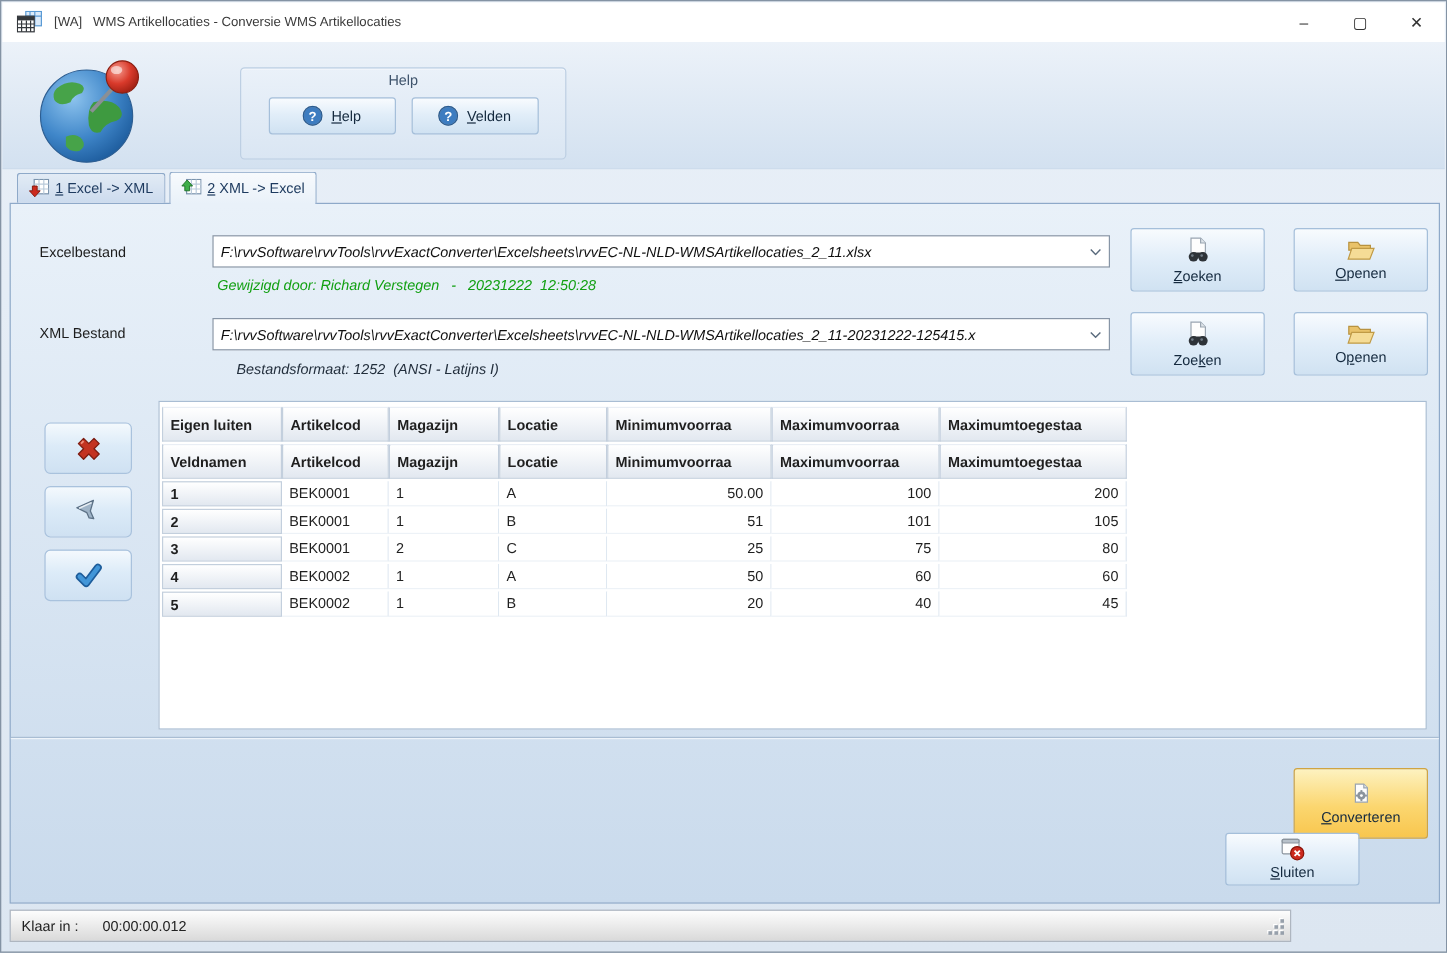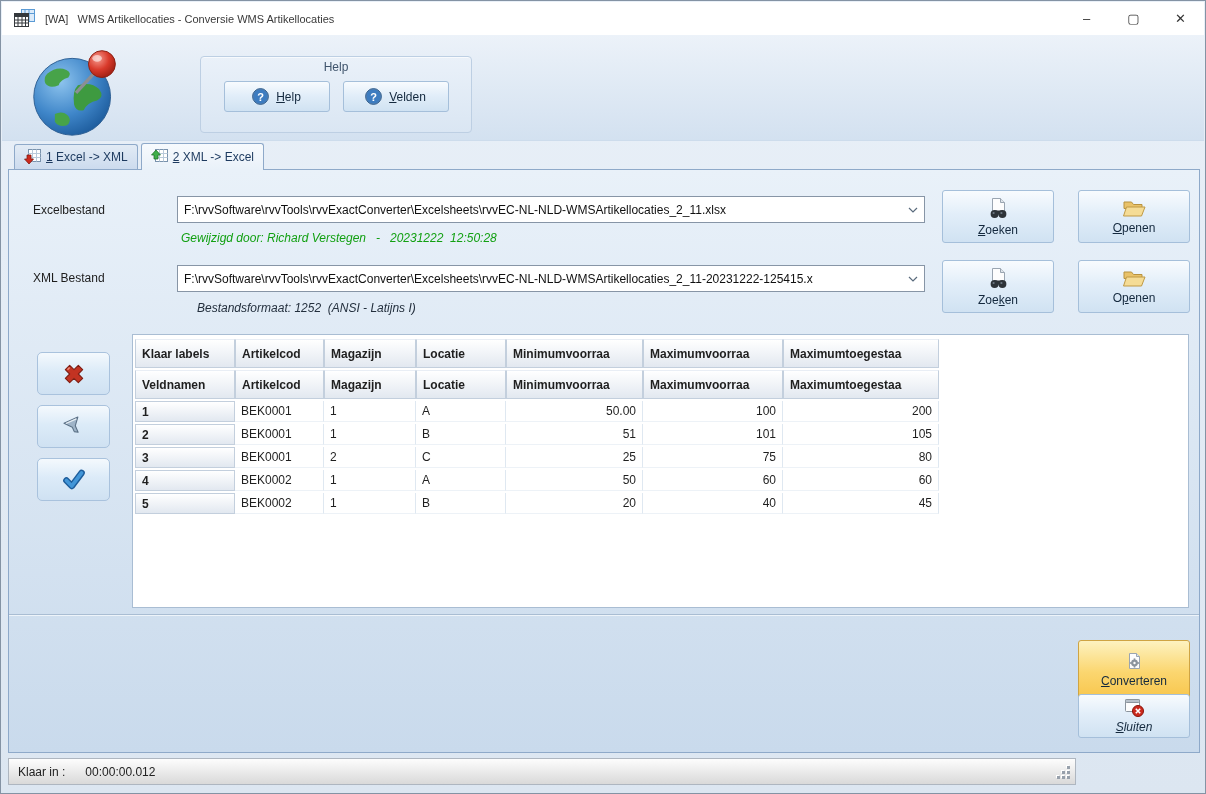--- a/index.html
+++ b/index.html
@@ -74,21 +74,21 @@
     position:absolute; left:7px; top:168px; width:1192px; height:584px;
     border:1px solid #8ea9c9;
     background: linear-gradient(#e9f1f9, #c9daec);
   }
   .field-label { position:absolute; color:#1d1d1d; }
   .combo {
     position:absolute; height:27px; width:748px; left:168px;
     background:#fff; border:1px solid #8795a6;
     display:flex; align-items:center; cursor:default;
   }
-  .combo-text { flex:1; padding:0 6px; white-space:pre; overflow:hidden; color:#101010; }
+  .combo-text { flex:1; padding:0 6px; white-space:pre; overflow:hidden; color:#101010;font-style:italic; }
   .combo-arrow { width:22px; align-self:stretch; display:flex; align-items:center; justify-content:center; }
   .info-green { position:absolute; left:172px; color:#12a012; font-style:italic; white-space:pre; }
   .info-dark  { position:absolute; left:188px; color:#232f3d; font-style:italic; white-space:pre; }
   .stack-btn {
     position:absolute; width:112px; height:53px;
     display:flex; flex-direction:column; align-items:center; justify-content:center; gap:2px;
     background: linear-gradient(#f8fbfe, #e2eef9 45%, #d0e2f2);
     border:1px solid #a5bfda; border-radius:3px; color:#14293e; cursor:default;
   }
   .action-btn {
@@ -318,21 +318,21 @@
           <col style="width:100px">
             <col style="width:89px">
             <col style="width:92px">
             <col style="width:90px">
           <col style="width:137px">
             <col style="width:140px">
             <col style="width:156px">
         </colgroup>
         <thead>
           <tr>
-            <th>Klaar labels</th>
+            <th>Eigen luiten</th>
             <th>Artikelcod</th>
             <th>Magazijn</th>
             <th>Locatie</th>
             <th>Minimumvoorraa</th>
             <th>Maximumvoorraa</th>
             <th>Maximumtoegestaa</th>
           </tr>
           <tr>
             <th>Veldnamen</th>
             <th>Artikelcod</th>
@@ -401,21 +401,21 @@
         <path d="M12.5 1.5 v3 h3" fill="#dfe5ea" stroke="#9aa5b1"></path>
         <circle cx="10.5" cy="11" r="3.4" fill="#8b949d"></circle>
         <circle cx="10.5" cy="11" r="1.2" fill="#fdfdfd"></circle>
         <rect x="9.7" y="6.4" width="1.6" height="2" fill="#8b949d"></rect>
         <rect x="9.7" y="13.6" width="1.6" height="2" fill="#8b949d"></rect>
         <rect x="5.9" y="10.2" width="2" height="1.6" fill="#8b949d"></rect>
         <rect x="13.1" y="10.2" width="2" height="1.6" fill="#8b949d"></rect>
       </svg>
       <span><span></span><u>C</u><span>onverteren</span></span>
     </span>
-    <span class="stack-btn" style="left:1069px; top:524px; height:44px;font-style:italic;">
+    <span class="stack-btn" style="left:1012px; top:524px; height:44px;">
       <svg width="22" height="20" viewBox="0 0 22 20">
         <rect x="2.5" y="1.5" width="14" height="12" rx="1" fill="#fdfdfd" stroke="#8b949d"></rect>
         <rect x="2.5" y="1.5" width="14" height="3" rx="1" fill="#b8c1ca" stroke="#8b949d"></rect>
         <circle cx="15" cy="13" r="5.5" fill="#cc2a1e" stroke="#8a1308"></circle>
         <path d="M12.8 10.8 L17.2 15.2 M17.2 10.8 L12.8 15.2" stroke="#ffffff" stroke-width="1.6"></path>
       </svg>
       <span><span></span><u>S</u><span>luiten</span></span>
     </span>
   </div>
 

